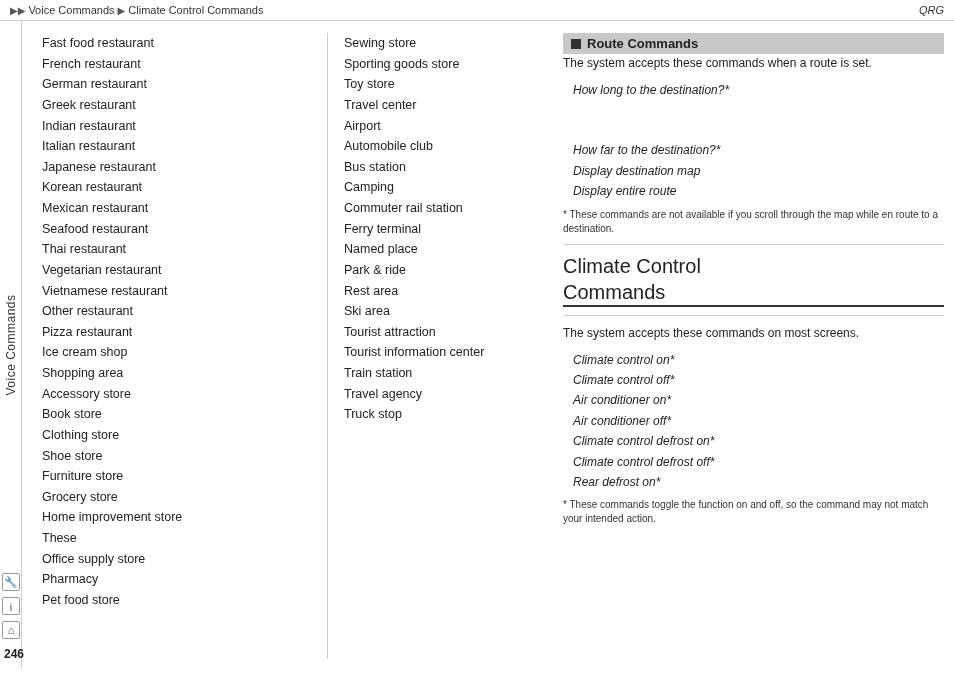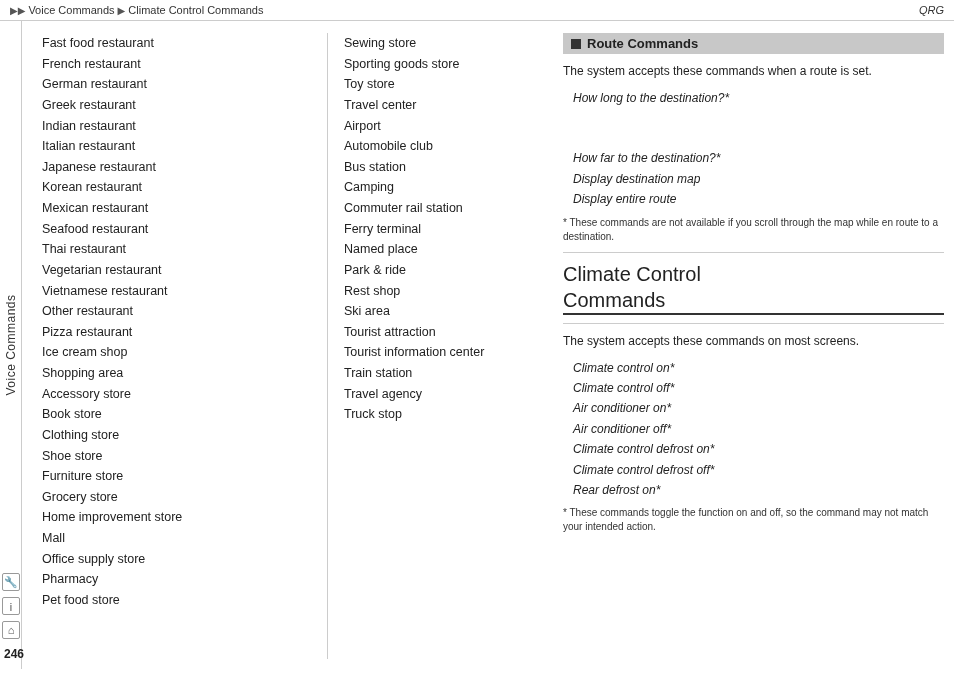--- a/index.html
+++ b/index.html
@@ -128,21 +128,20 @@
 
     
     .section-header {
       background: #c8c8c8;
       padding: 3px 8px;
       font-size: 13px;
       font-weight: bold;
       display: flex;
       align-items: center;
       gap: 6px;
-      margin-bottom: 8px;
     }
     .section-header-square {
       width: 10px;
       height: 10px;
       background: #333;
       display: inline-block;
     }
 
     
     .right-body {
@@ -227,40 +226,40 @@
         <div class="list-item">Pizza restaurant</div>
         <div class="list-item">Ice cream shop</div>
         <div class="list-item">Shopping area</div>
         <div class="list-item">Accessory store</div>
         <div class="list-item">Book store</div>
         <div class="list-item">Clothing store</div>
         <div class="list-item">Shoe store</div>
         <div class="list-item">Furniture store</div>
         <div class="list-item">Grocery store</div>
         <div class="list-item">Home improvement store</div>
-        <div class="list-item">Mall</div>
+        <div class="list-item">These</div>
         <div class="list-item">Office supply store</div>
         <div class="list-item">Pharmacy</div>
         <div class="list-item">Pet food store</div>
       </div>
 
     <div class="col-mid" id="col-mid">
     <div class="list-item">Sewing store</div>
         <div class="list-item">Sporting goods store</div>
         <div class="list-item">Toy store</div>
         <div class="list-item">Travel center</div>
         <div class="list-item">Airport</div>
         <div class="list-item">Automobile club</div>
         <div class="list-item">Bus station</div>
         <div class="list-item">Camping</div>
         <div class="list-item">Commuter rail station</div>
         <div class="list-item">Ferry terminal</div>
         <div class="list-item">Named place</div>
         <div class="list-item">Park &amp; ride</div>
-        <div class="list-item">Rest shop</div>
+        <div class="list-item">Rest area</div>
         <div class="list-item">Ski area</div>
         <div class="list-item">Tourist attraction</div>
         <div class="list-item">Tourist information center</div>
         <div class="list-item">Train station</div>
         <div class="list-item">Travel agency</div>
         <div class="list-item">Truck stop</div>
       </div>
 
     <div class="col-right">
 

